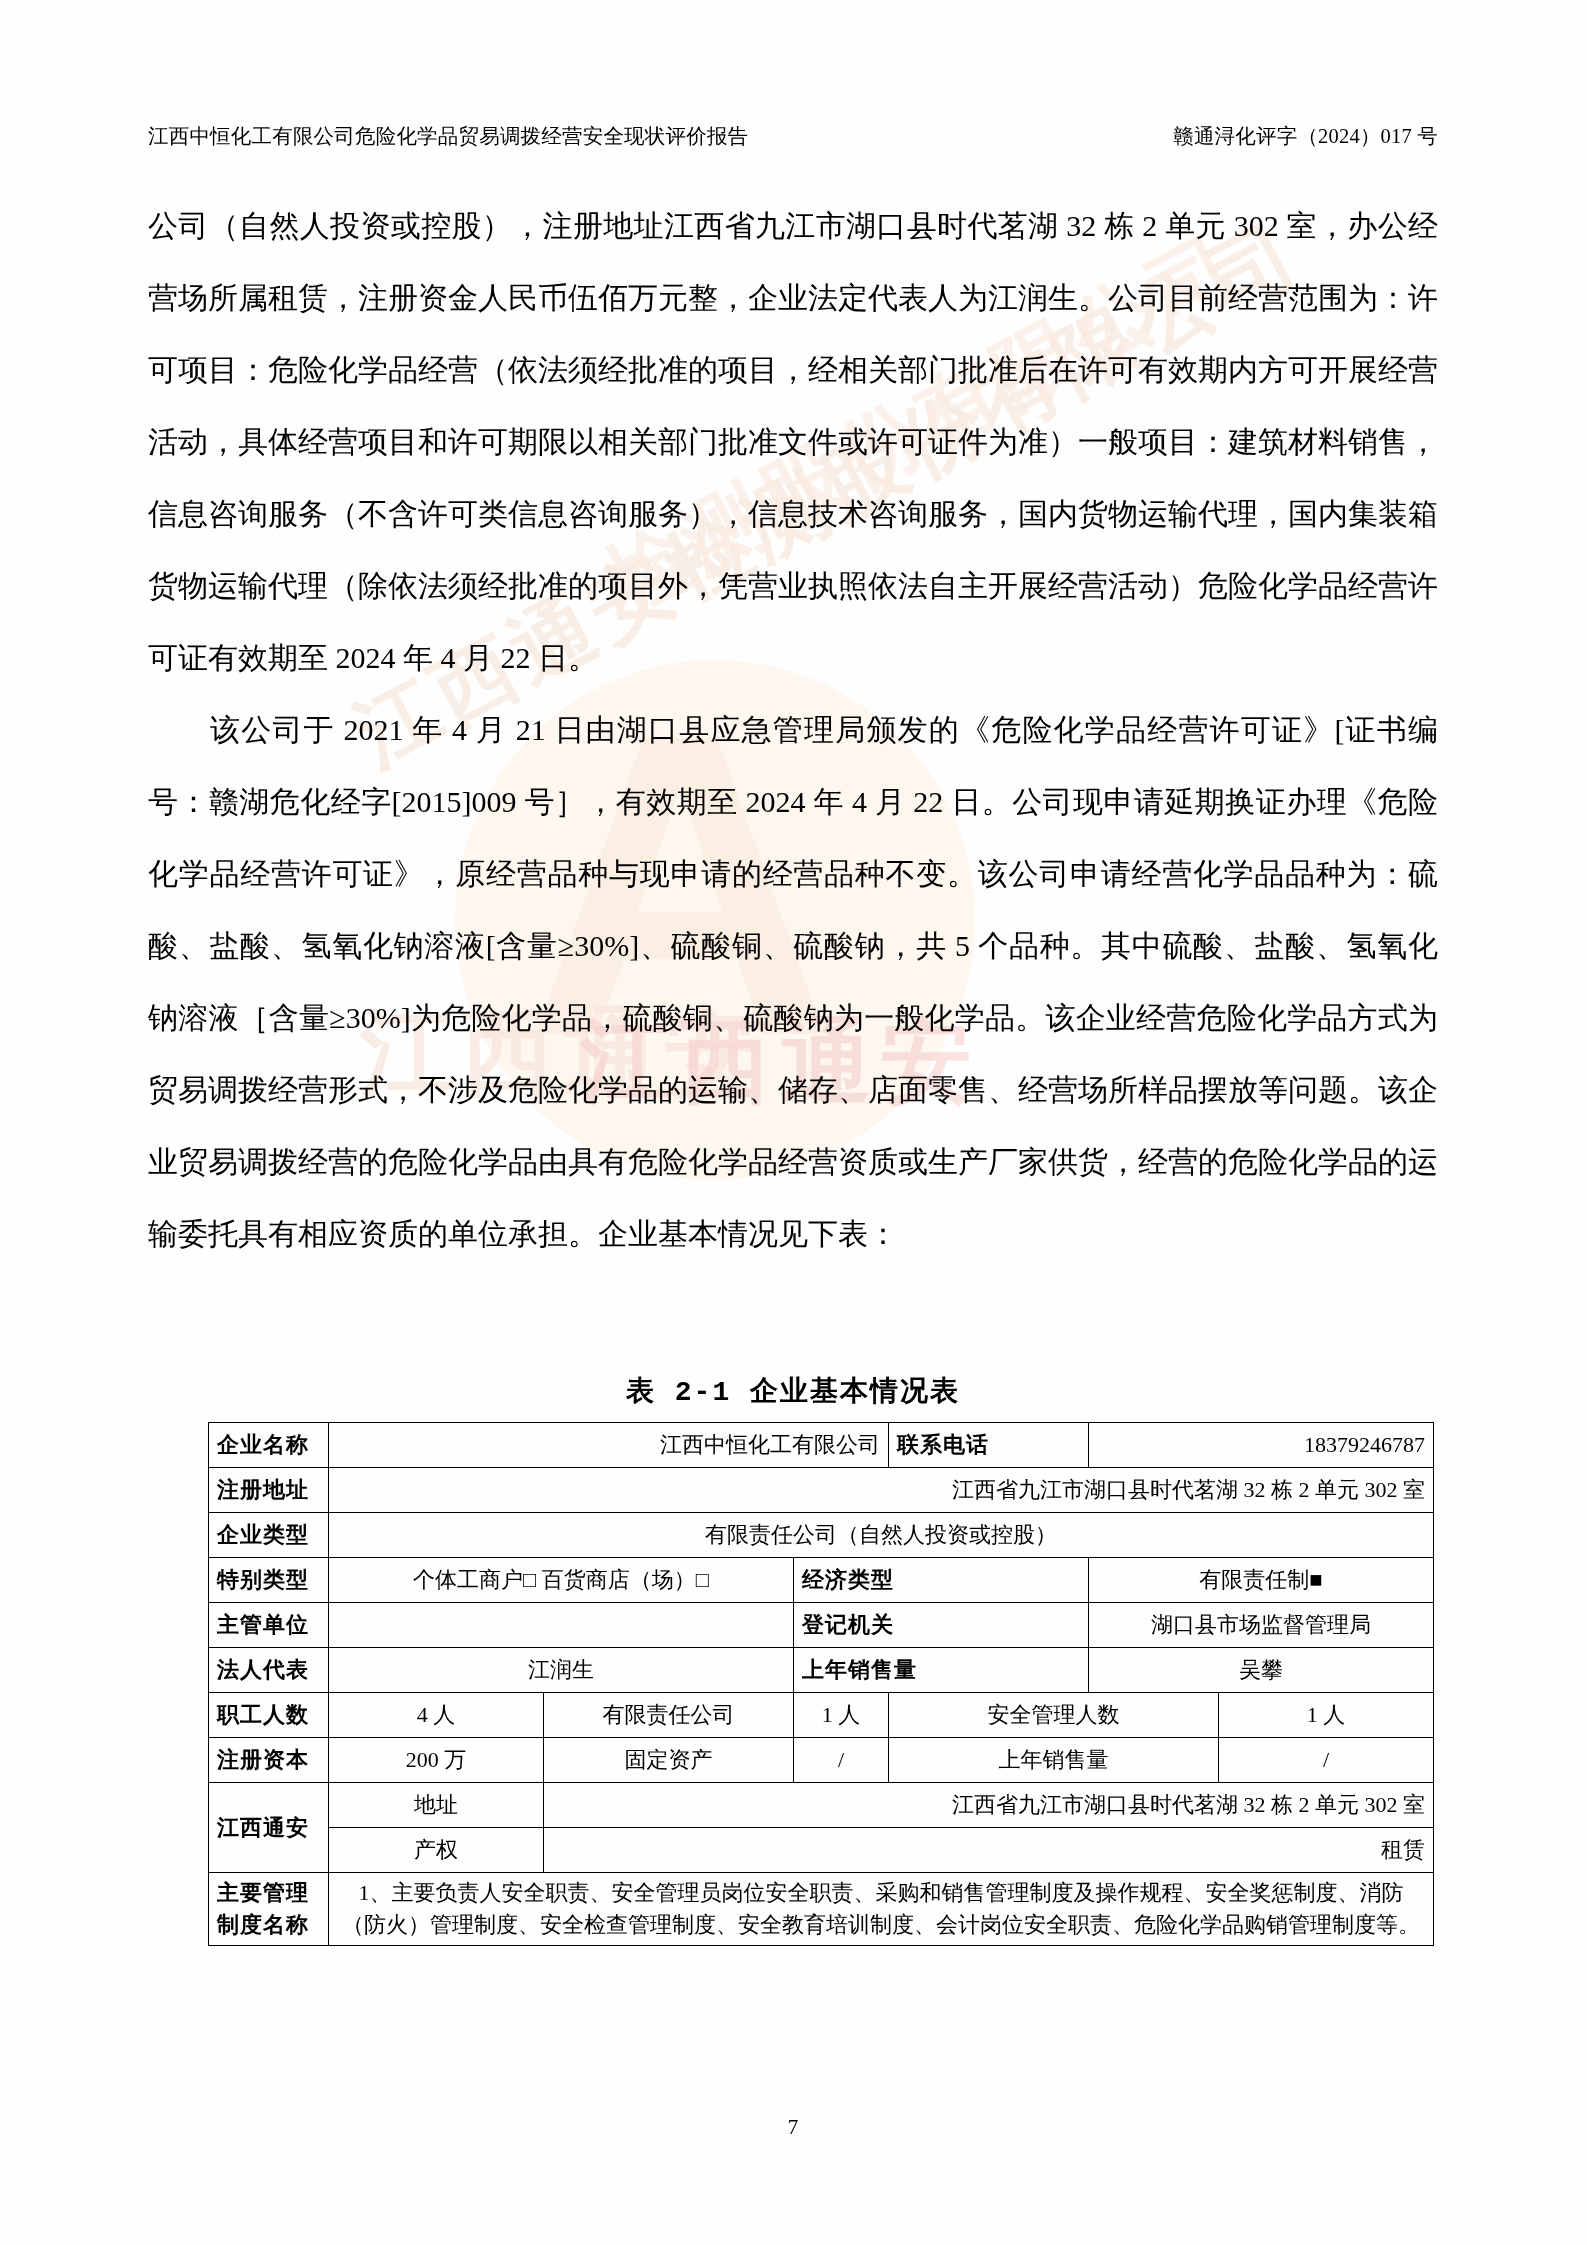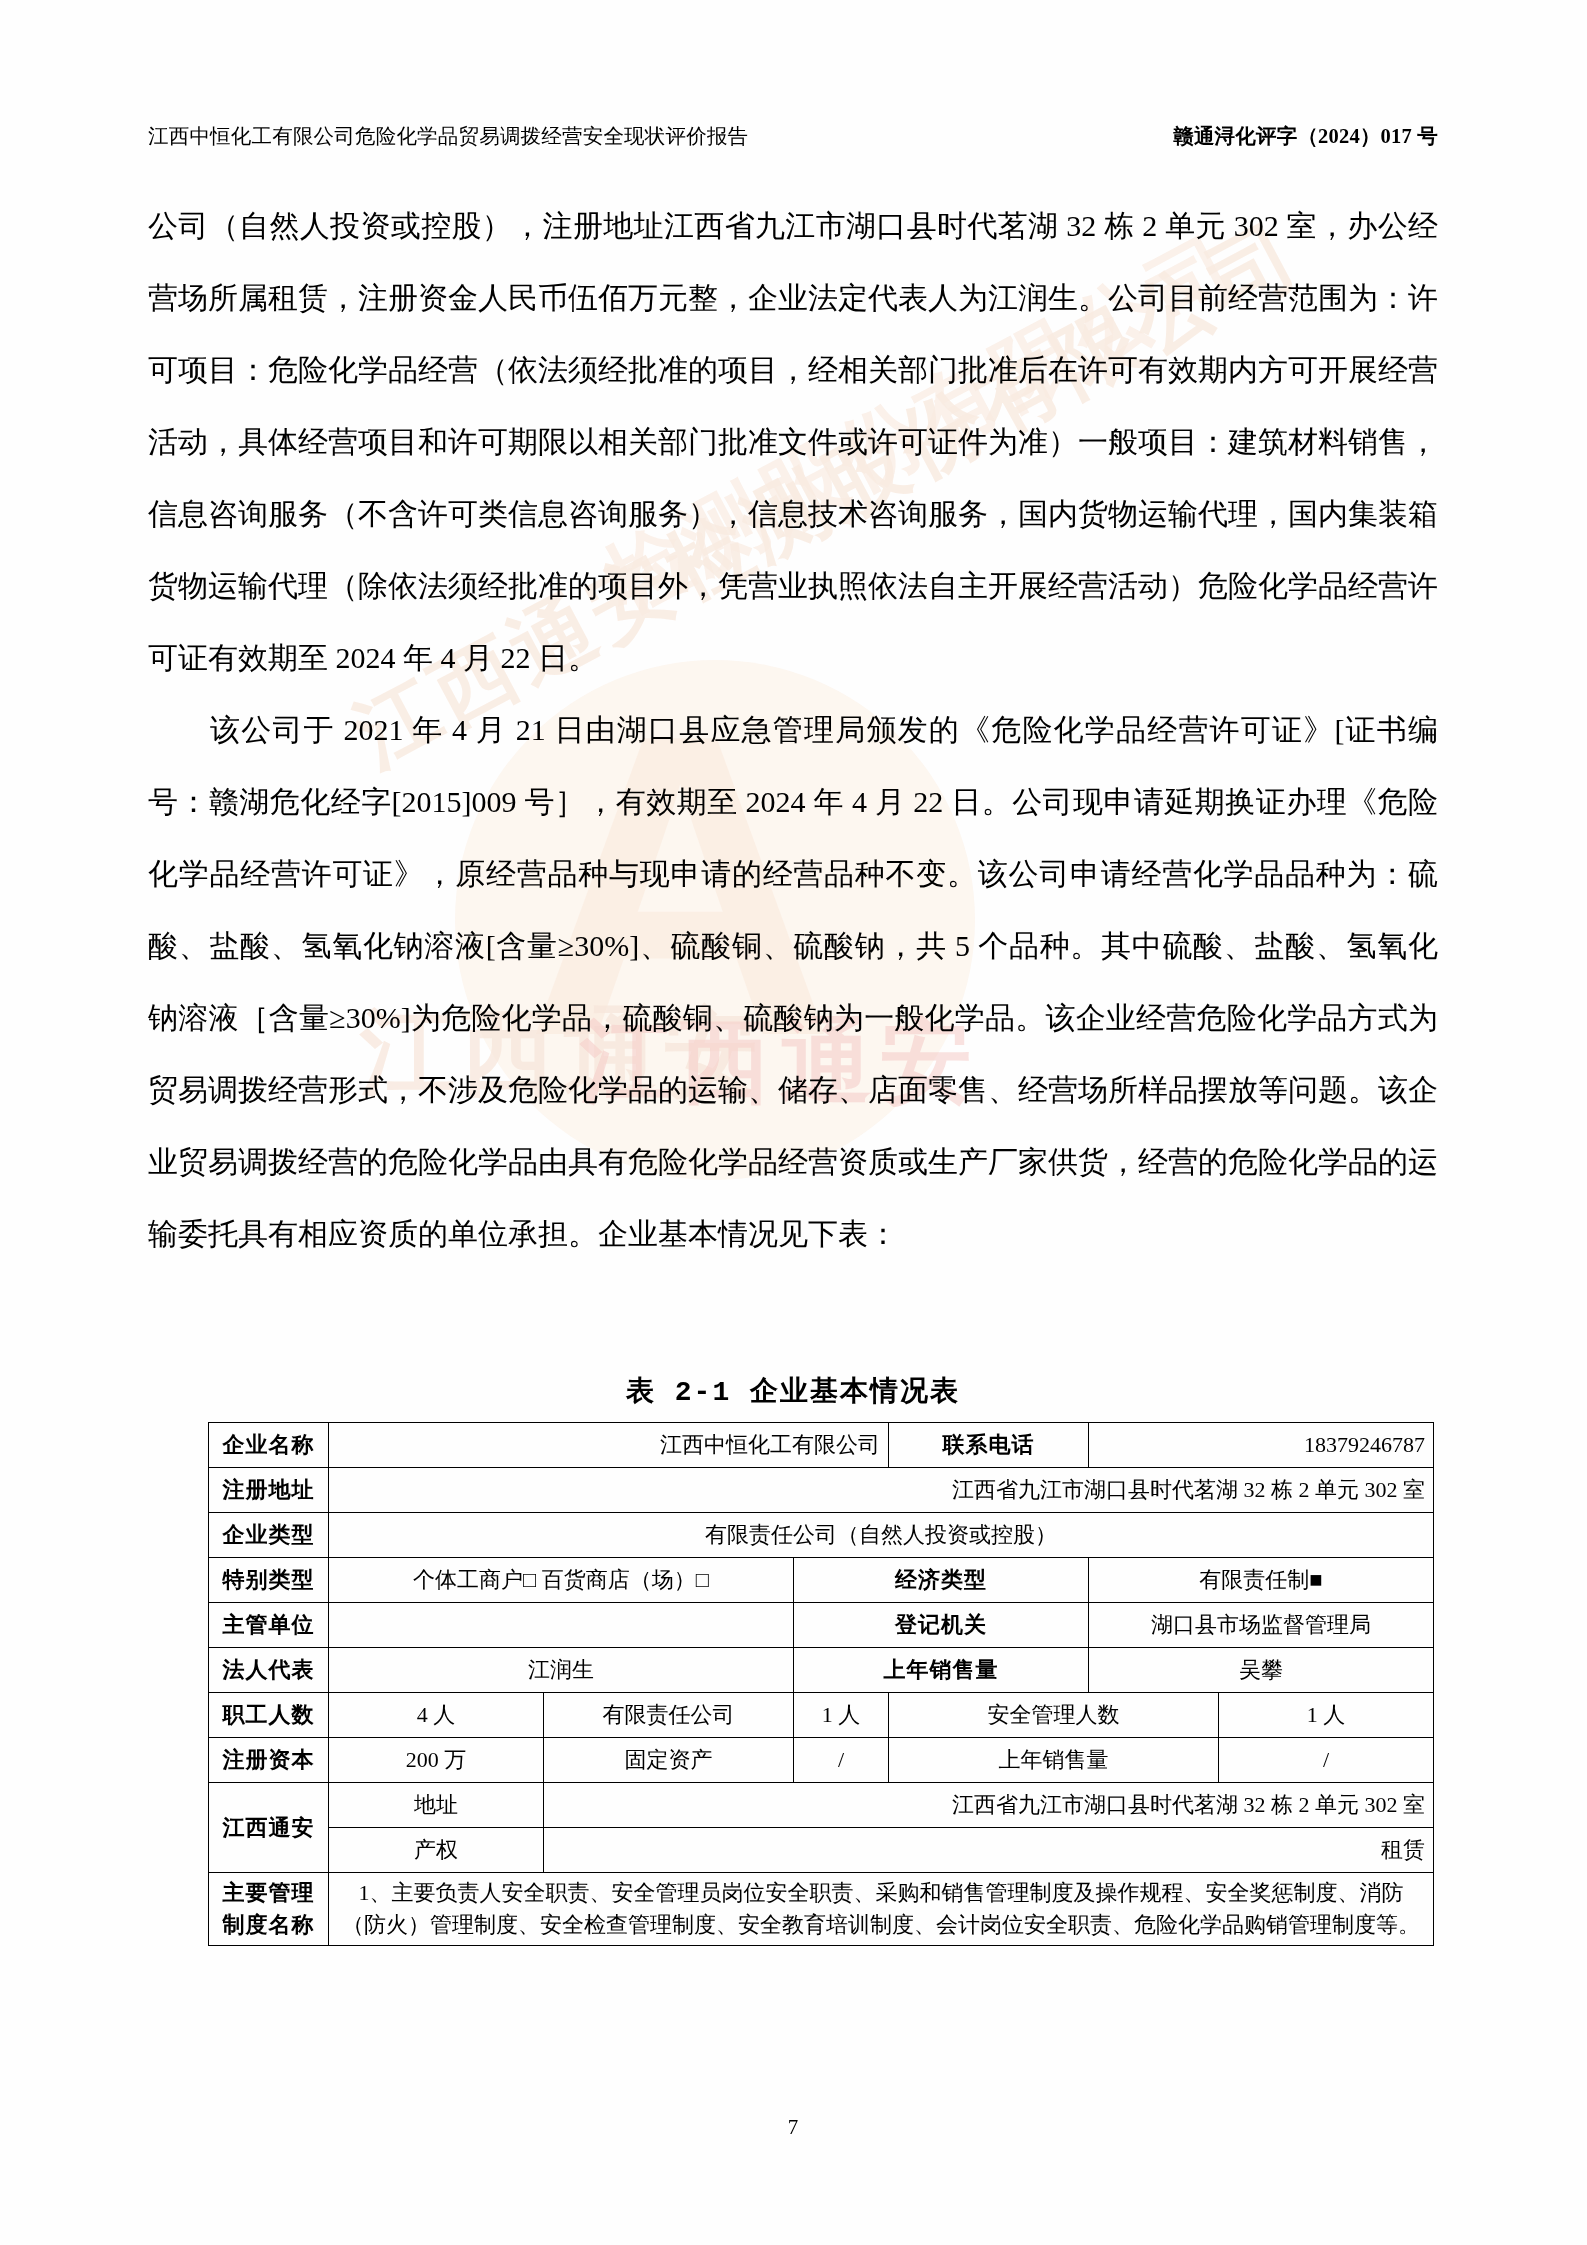--- a/index.html
+++ b/index.html
@@ -32,21 +32,21 @@
     top: 122px;
     left: 0;
     width: 1290px;
     display: flex;
     justify-content: space-between;
     align-items: baseline;
     font-size: 20.5px;
     letter-spacing: 0.2px;
   }
   .header-left { white-space: nowrap; }
-  .header-right { white-space: nowrap; font-weight: bold; }
+  .header-right { white-space: nowrap; font-weight: normal; }
 
   
   .body-text {
     position: absolute;
     top: 190px;
     left: 0;
     width: 1290px;
     font-size: 30px;
     line-height: 72px;
     text-align: justify;
@@ -81,21 +81,21 @@
     table-layout: fixed;
   }
   table.info td {
     border: 1px solid #000;
     padding: 4px 8px;
     height: 36px;
     vertical-align: middle;
     line-height: 1.45;
   }
   .lbl {
-    text-align: center;
+    text-align: left;
     font-weight: bold;
     letter-spacing: 1px;
   }
   .ctr { text-align: center; }
   .lft { text-align: right; }
   .multiline {
     text-align: center;
     line-height: 1.5;
     padding: 8px 10px;
   }

